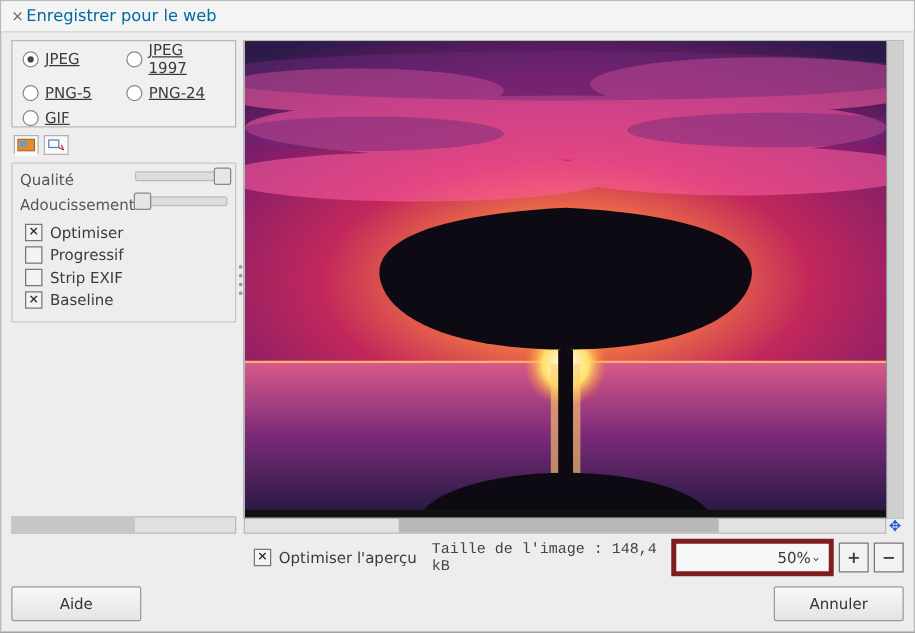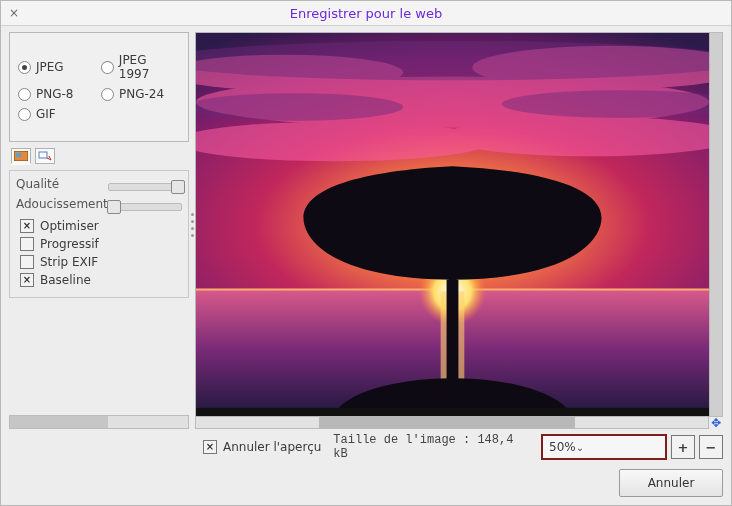--- a/index.html
+++ b/index.html
@@ -1,31 +1,31 @@
 <!DOCTYPE html>
 <html><head>
 <meta charset="utf-8">
 <style>
 html, body { margin:0; padding:0; font-family: "DejaVu Sans", "Liberation Sans", Arial, sans-serif; font-size:12px; color:#3b3b3b; background:#ededed; }
 .window { width:732px; height:506px; box-sizing:border-box; border:1px solid #b8b8b8; background:#ededed; display:flex; flex-direction:column; }
 .titlebar { height:24px; display:flex; align-items:center; border-bottom:1px solid #d0d0d0; padding:0 6px; background:#f4f4f4; }
 .titlebar .close { width:14px; text-align:center; color:#666; cursor:pointer; }
-.titlebar .title { flex:1; text-align:center; font-size:13px; color:#6d28d9; font-weight:500; }
+.titlebar .title { flex:1; font-size:13px; color:#0369a1; font-weight:500; }
 .content { flex:1; display:flex; flex-direction:row; padding:6px 8px 0 8px; gap:6px; min-height:0; }
 .sidebar { width:180px; display:flex; flex-direction:column; gap:6px; }
-.format-box { border:1px solid #b8b8b8; background:#f0f0f0; padding:20px 8px; display:grid; grid-template-columns:1fr 1fr; row-gap:6px; column-gap:4px; }
+.format-box { border:1px solid #b8b8b8; background:#f0f0f0; padding:0 8px; display:grid; grid-template-columns:1fr 1fr; row-gap:6px; column-gap:4px;text-decoration:underline; }
 .radio { display:flex; align-items:center; gap:5px; cursor:pointer; }
 .radio .dot { width:11px; height:11px; border-radius:50%; border:1px solid #888; background:#fff; display:inline-flex; align-items:center; justify-content:center; }
 .radio.selected .dot::after { content:""; width:5px; height:5px; border-radius:50%; background:#444; }
 .tabs-row { display:flex; gap:4px; padding-left:2px; }
 .tab-icon { width:18px; height:14px; border:1px solid #b0b0b0; background:#fafafa; display:inline-flex; align-items:center; justify-content:center; cursor:pointer; }
 .tab-icon.active { border-bottom-color:#fafafa; box-shadow:0 1px 0 #fafafa; }
 .tab-icon svg { display:block; }
 .sliders { border:1px solid #c8c8c8; padding:6px 6px; display:flex; flex-direction:column; gap:6px; }
-.slider-row { display:flex; align-items:flex-end; gap:4px; }
+.slider-row { display:flex; align-items:flex-start; gap:4px; }
 .slider-row .lbl { width:88px; color:#555; }
 .slider { flex:1; height:6px; background:#ddd; border:1px solid #bbb; border-radius:2px; position:relative; cursor:pointer; }
 .slider .thumb { position:absolute; top:-4px; width:12px; height:12px; background:#e6e6e6; border:1px solid #888; border-radius:2px; }
 .check-list { display:flex; flex-direction:column; gap:4px; padding:2px 4px 4px 4px;justify-content:space-between; }
 .check { display:flex; align-items:center; gap:6px; cursor:pointer; }
 .check .box { width:12px; height:12px; border:1px solid #777; background:#f3f3f3; display:inline-flex; align-items:center; justify-content:center; font-size:10px; line-height:1; color:#333; }
 .check.checked .box::after { content:"×"; font-weight:bold; }
 .sidebar-spacer { flex:1; }
 .side-hscroll { height:12px; border:1px solid #bbb; background:#e0e0e0; position:relative; }
 .side-hscroll .bar { position:absolute; left:0; top:0; bottom:0; width:55%; background:#c6c6c6; }
@@ -38,21 +38,21 @@
 .v-scroll .bar { position:absolute; left:0; right:0; top:0; height:100%; background:#cfcfcf; }
 .h-scroll-row { height:12px; display:flex; }
 .h-scroll { flex:1; background:#e2e2e2; border:1px solid #bbb; border-top:none; position:relative; }
 .h-scroll .bar { position:absolute; top:0; bottom:0; left:24%; width:50%; background:#b8b8b8; }
 .corner-icon { width:14px; height:12px; display:flex; align-items:center; justify-content:center; color:#2a5dd4; font-size:12px; }
 
 .status-row { display:flex; align-items:center; gap:8px; padding:4px 8px 0 8px; }
 .status-row .left-pad { width:186px; }
 .file-size { flex:1; color:#444; padding-left:4px;font-family:Liberation Mono, monospace; }
 .zoom { display:flex; align-items:center; gap:4px; }
-.zoom-select { width:110px; height:22px; border:2px solid #7f1d1d; background:#f6f6f6; display:flex; align-items:center; justify-content:flex-start; padding:0 6px; cursor:pointer; }
+.zoom-select { width:110px; height:22px; border:4px solid #7f1d1d; background:#f6f6f6; display:flex; align-items:center; justify-content:flex-end; padding:0 6px; cursor:pointer; }
 .zoom-select .chev { font-size:10px; color:#555; }
 .sq-btn { width:22px; height:22px; border:1px solid #777; background:#f2f2f2; display:flex; align-items:center; justify-content:center; font-size:13px; font-weight:bold; cursor:pointer; }
 
 .button-row { display:flex; align-items:center; padding:8px; gap:6px; }
 .button-row .spacer { flex:1; }
 .btn { min-width:78px; height:26px; border:1px solid #9a9a9a; background:linear-gradient(#f8f8f8,#e4e4e4); display:flex; align-items:center; justify-content:center; padding:0 12px; cursor:pointer; color:#333; border-radius:2px; }
 
 .drag-strip { position:absolute; left:-6px; top:45%; width:6px; height:28px; display:flex; flex-direction:column; justify-content:space-around; align-items:center; }
 .drag-strip span { width:3px; height:3px; background:#999; border-radius:50%; }
 </style>
@@ -75,21 +75,21 @@
         <div class="radio selected">
           <span class="dot"></span>
           <span>JPEG</span>
         </div>
         <div class="radio">
           <span class="dot"></span>
           <span>JPEG 1997</span>
         </div>
         <div class="radio">
           <span class="dot"></span>
-          <span>PNG-8</span>
+          <span>PNG-5</span>
         </div>
         <div class="radio">
           <span class="dot"></span>
           <span>PNG-24</span>
         </div>
         <div class="radio">
           <span class="dot"></span>
           <span>GIF</span>
         </div>
       </div>
@@ -221,37 +221,40 @@
         <div class="corner-icon">✥</div>
       </div>
     </div>
 
   </div>
 
   <div class="status-row">
     <div class="left-pad"></div>
     <div class="check checked">
       <span class="box"></span>
-      <span>Annuler l'aperçu</span>
+      <span>Optimiser l'aperçu</span>
     </div>
     <div class="file-size">Taille de l'image : 148,4 kB</div>
     <div class="zoom">
       <div class="zoom-select">
         <span>50%</span>
         <span class="chev">⌄</span>
       </div>
       <div class="sq-btn">
         <span>+</span>
       </div>
       <div class="sq-btn">
         <span>−</span>
       </div>
     </div>
   </div>
 
   <div class="button-row">
+    <div class="btn">
+      <span>Aide</span>
+    </div>
     <div class="spacer"></div>
     <div class="btn">
       <span>Annuler</span>
     </div>
   </div>
 
 </div>
 
 </body></html>

